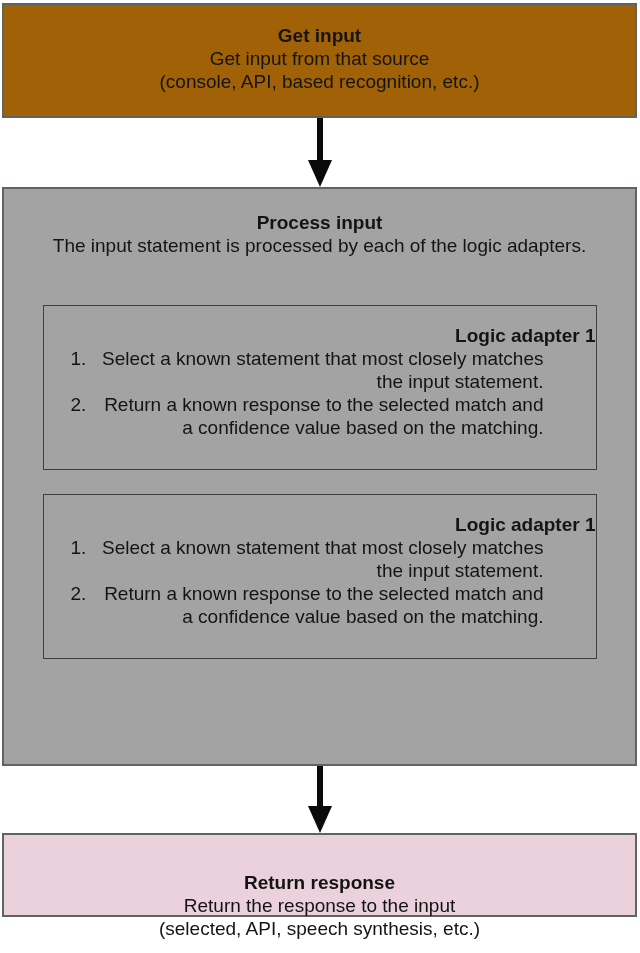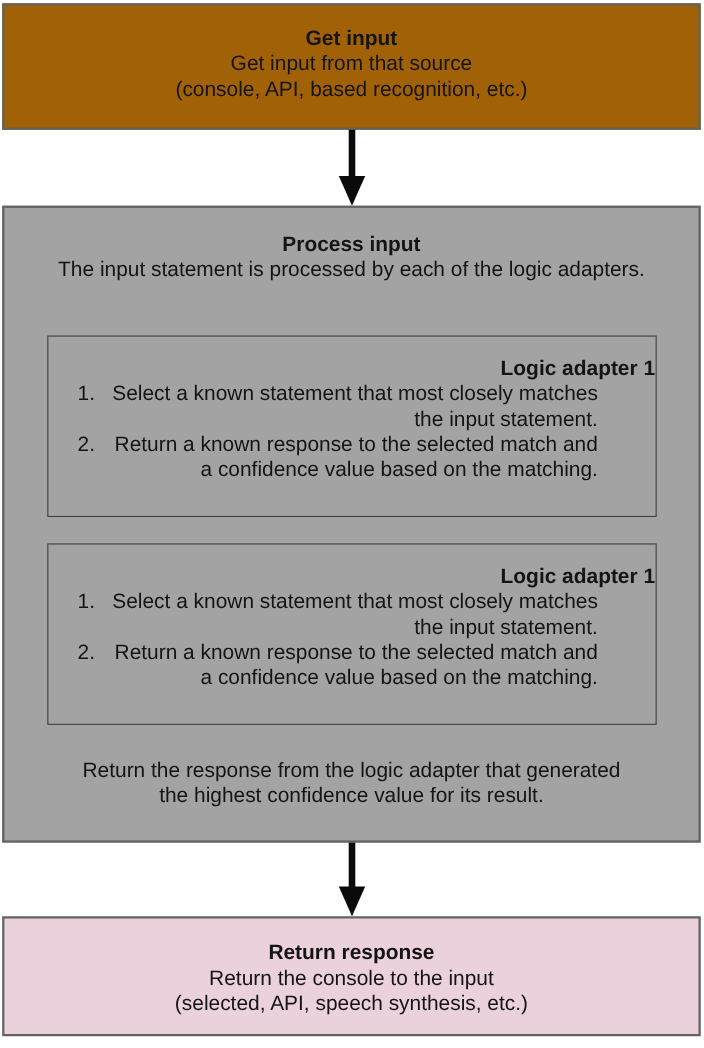--- a/index.html
+++ b/index.html
@@ -34,23 +34,23 @@
     padding-top: 19px;
   }
   #process-input {
     top: 187px;
     height: 579px;
     background: #a3a3a3;
     padding-top: 22px;
   }
   #return-response {
     top: 833px;
-    height: 109px;
+    height: 84px;
     background: #ead1dc;
-    padding-top: 20px;
+    padding-top: 36px;
   }
 
   .adapter {
     width: 554px;
     height: 165px;
     margin: 0 auto;
     border: 1px solid #3f3f3f;
     padding-top: 18px;
     text-align: right;
   }
@@ -124,30 +124,26 @@
         <span class="line">Select a known statement that most closely matches</span>
         <span class="line">the input statement.</span>
       </div>
       <div class="step">
         <span class="step-num">2.</span>
         <span class="line">Return a known response to the selected match and</span>
         <span class="line">a confidence value based on the matching.</span>
       </div>
     </div>
 
-    <div class="pi-footer">
-      <span class="line">Return the response from the logic adapter that generated</span>
-      <span class="line">the highest confidence value for its result.</span>
-    </div>
   </div>
 
   <div class="arrow" id="arrow-2">
     <div class="arrow-shaft"></div>
     <div class="arrow-head"></div>
   </div>
 
   <div class="node" id="return-response">
     <span class="node-title">Return response</span>
-    <span class="line">Return the console to the input</span>
+    <span class="line">Return the response to the input</span>
     <span class="line">(selected, API, speech synthesis, etc.)</span>
   </div>
 
 </div>
 
 </body></html>

